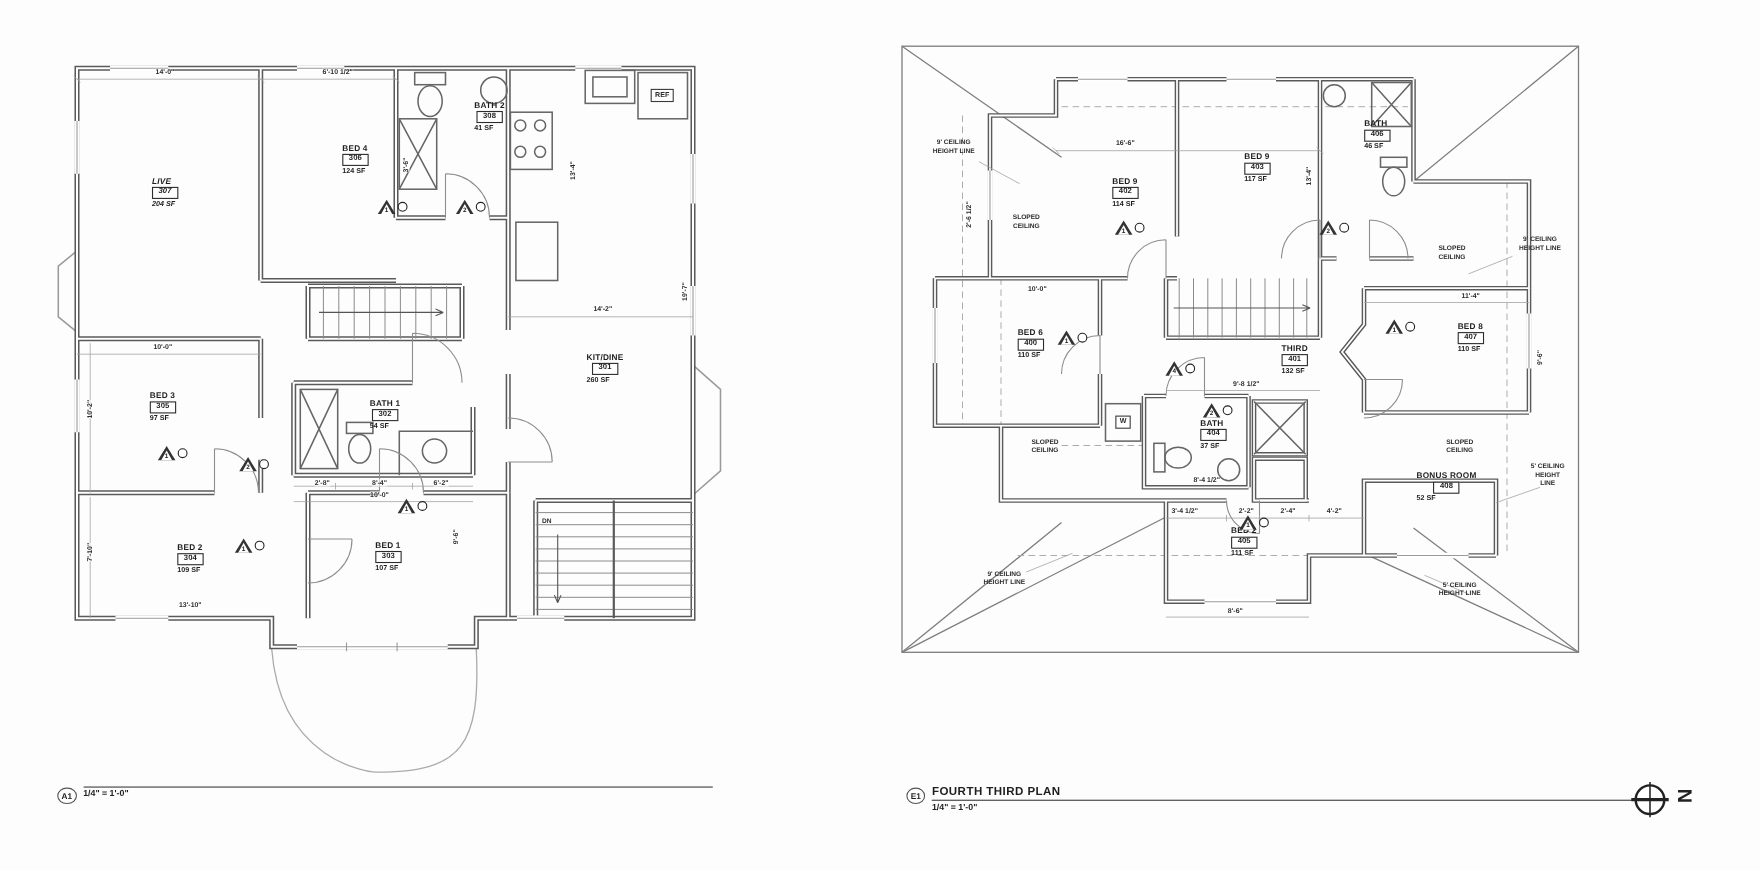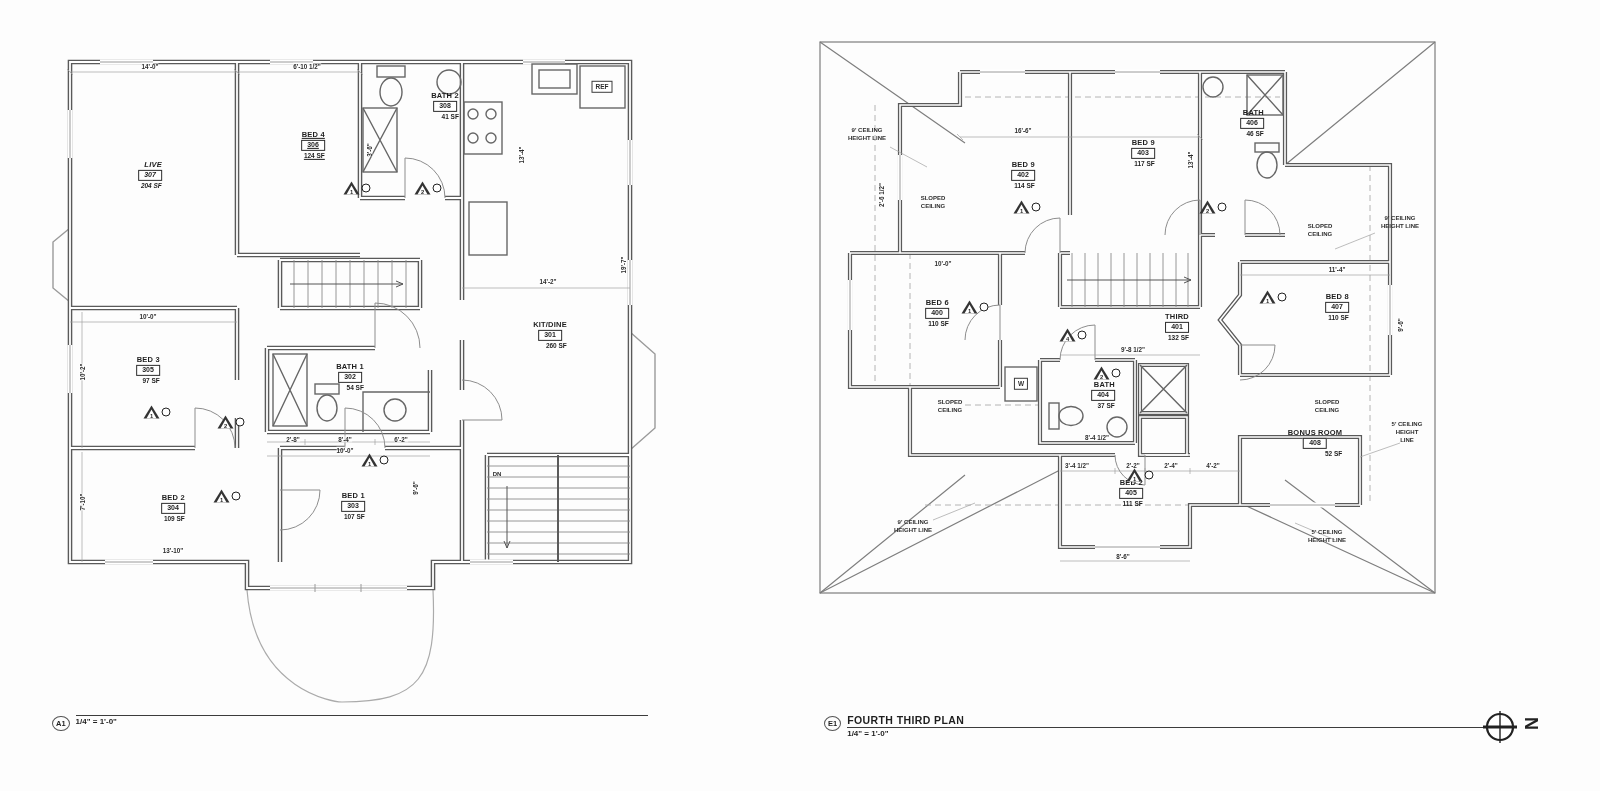--- a/index.html
+++ b/index.html
@@ -4,21 +4,21 @@
 <style>
   html,body{margin:0;padding:0;background:#fff;}
   .sheet{position:relative;width:1600px;height:791px;background:#fdfdfd;overflow:hidden;
          font-family:"Liberation Sans","DejaVu Sans",sans-serif;color:#1e1e1e;}
   .plan{position:absolute;}
   .plan svg{position:absolute;left:0;top:0;}
   .plan-a{left:45px;top:50px;width:615px;height:655px;}
   .plan-b{left:815px;top:35px;width:625px;height:565px;}
 
   
-  .room-label{position:absolute;transform:translate(-50%,-50%);text-align:right;line-height:1.25;z-index:3;}
+  .room-label{position:absolute;transform:translate(-50%,-50%);text-align:left;line-height:1.25;z-index:3;}
   .rname{font-size:7.5px;font-weight:700;letter-spacing:.2px;white-space:nowrap;}
   .rnum{font-size:7px;font-weight:700;border:1px solid #2c2c2c;background:#fff;padding:0 5px;margin:1px auto;width:max-content;}
   .rarea{font-size:6.5px;font-weight:600;white-space:nowrap;}
   .dim{position:absolute;transform:translate(-50%,-50%);font-size:6.3px;font-weight:600;color:#2d2d2d;white-space:nowrap;z-index:3;background:rgba(255,255,255,.55);}
   .note{position:absolute;transform:translate(-50%,-50%);font-size:6px;font-weight:600;color:#2d2d2d;text-align:center;white-space:pre-line;line-height:1.3;z-index:3;}
   .note.boxed{border:1px solid #3a3a3a;background:#fff;padding:1px 3px;font-size:6.5px;}
   .door-tag{position:absolute;transform:translate(-50%,-50%);display:flex;align-items:center;gap:2px;z-index:3;}
   .tri{position:relative;width:16px;height:13px;}
   .tri::before{content:"";position:absolute;left:0;top:0;width:0;height:0;
       border-left:8px solid transparent;border-right:8px solid transparent;border-bottom:13px solid #333;}
@@ -147,21 +147,21 @@
         <path d="M222,392 H385 M260,389 V395 M330,389 V395"></path>
         <path d="M222,406 H385"></path>
         <path d="M37,262 V398 M37,402 V512"></path>
       </g>
     </svg>
   <div class="room-label" style="left: 105px; top: 125px; font-style: italic;">
         <div class="rname">LIVE</div>
         <div class="rnum">307</div>
         <div class="rarea">204 SF</div>
       </div>
-      <div class="room-label" style="left: 268px; top: 95px; text-decoration: underline;">
+      <div class="room-label" style="left: 278px; top: 95px;">
         <div class="rname">BED 4</div>
         <div class="rnum">306</div>
         <div class="rarea">124 SF</div>
       </div>
       <div class="room-label" style="left: 400px; top: 56px;">
         <div class="rname">BATH 2</div>
         <div class="rnum">308</div>
         <div class="rarea">41 SF</div>
       </div>
       <div class="room-label" style="left: 505px; top: 285px;">

